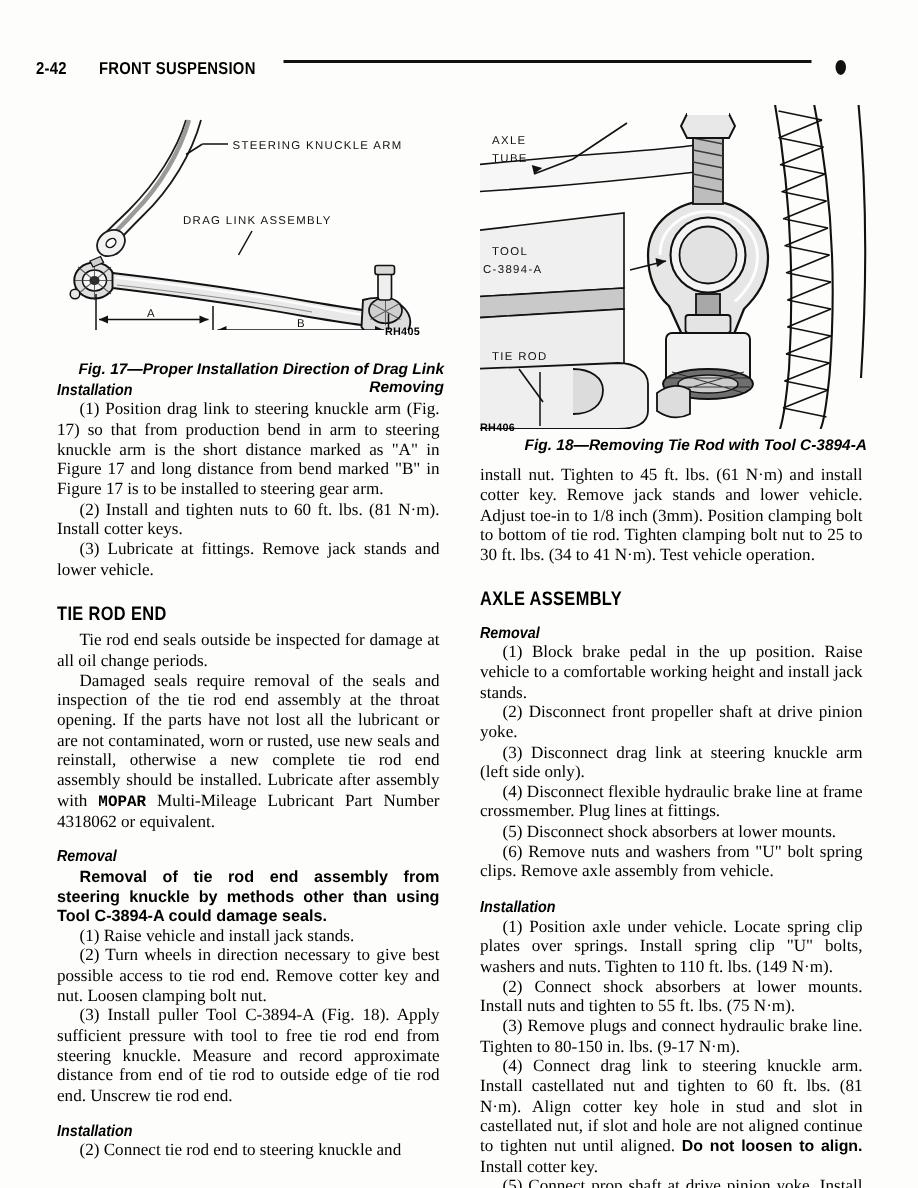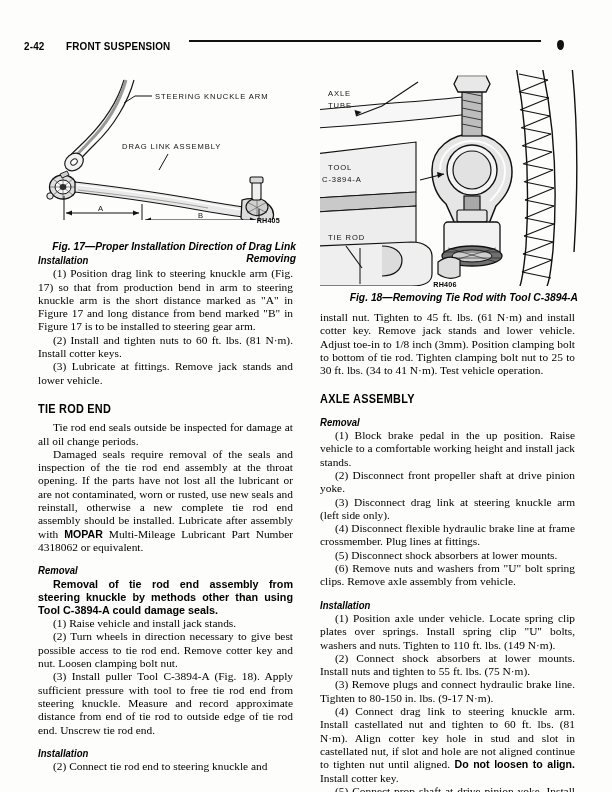--- a/index.html
+++ b/index.html
@@ -93,21 +93,21 @@
   h3.minor {
     font-family: "Liberation Sans", "DejaVu Sans", sans-serif;
     font-weight: 700;
     font-style: italic;
     font-size: 10.6px;
     transform: scaleX(0.90);
     transform-origin: left center;
     margin: 10px 0 0 0;
   }
   .spacer-sm { height: 6px; }
-  .brand { font-family: Liberation Sans, sans-serif; font-weight:700; font-size:10.6px; }
+  .brand { font-family: Liberation Mono, monospace; font-weight:700; font-size:10.6px; }
   .warnb { font-family: "Liberation Sans","DejaVu Sans",sans-serif; font-weight:700; font-size:10.6px; }
   p.bold-note {
     font-family: "Liberation Sans", "DejaVu Sans", sans-serif;
     font-weight: 700;
     font-size: 10.8px;
     line-height: 13.2px;
     text-indent: 15px;
   }
 
   
@@ -266,21 +266,21 @@
         <text class="calloutText" x="8" y="26">AXLE</text>
         <text class="calloutText" x="8" y="38">TUBE</text>
         <path d="M100 110 L124 104" stroke="#111" stroke-width="1.1" fill="none"></path>
         <path d="M124 104 l-7 -2 l1 6 z" fill="#111"></path>
         <text class="calloutText" x="8" y="100">TOOL</text>
         <text class="calloutText" x="2" y="112">C-3894-A</text>
         <path d="M26 176 L42 198" stroke="#111" stroke-width="1.1" fill="none"></path>
         <text class="calloutText" x="8" y="170">TIE ROD</text>
       </g>
     </svg>
-    <div class="fig-code" style="text-align:center; margin:-6px 8px 0 0;">RH406</div>
+    <div class="fig-code" style="text-align:left; margin:-6px 8px 0 0;">RH406</div>
     <div class="fig-caption" style="margin-top:3px;">Fig. 18—Removing Tie Rod with Tool C-3894-A</div>
   </div>
 
   <div class="col col-left" style="top:254px;">
     <h3 class="minor" style="margin-top:0;">Installation</h3>
     <p class="ind">(1) Position drag link to steering knuckle arm (Fig. 17) so that from production bend in arm to steering knuckle arm is the short distance marked as "A" in Figure 17 and long distance from bend marked "B" in Figure 17 is to be installed to steering gear arm.</p>
     <p class="ind">(2) Install and tighten nuts to 60 ft. lbs. (81 N·m). Install cotter keys.</p>
     <p class="ind">(3) Lubricate at fittings. Remove jack stands and lower vehicle.</p>
 
     <h2 class="major">TIE ROD END</h2>

